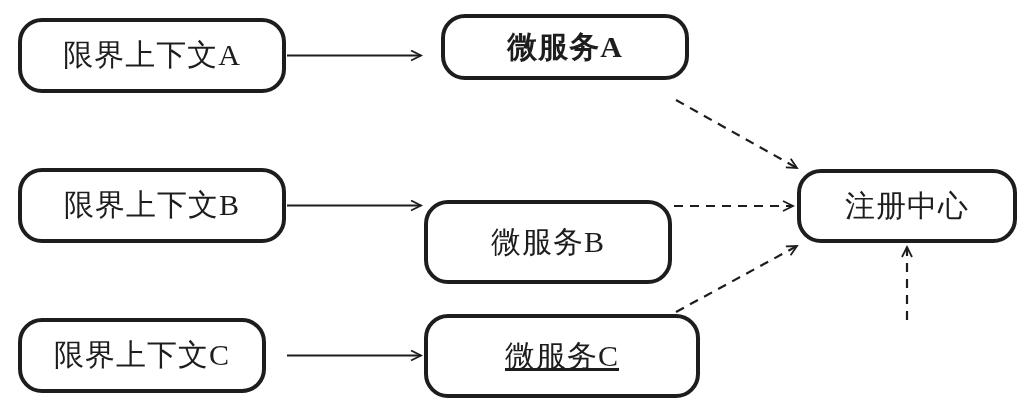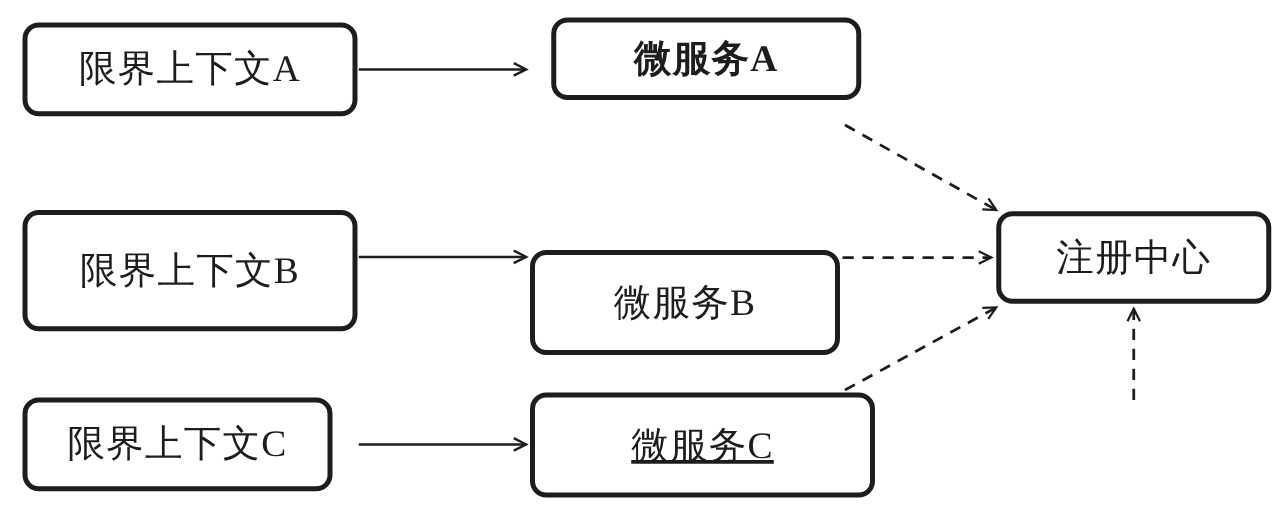--- a/index.html
+++ b/index.html
@@ -20,33 +20,33 @@
     left: 0;
     top: 0;
     width: 1027px;
     height: 412px;
     pointer-events: none;
   }
   .node {
     position: absolute;
     box-sizing: border-box;
     border: 4px solid #1d1d1d;
-    border-radius: 13px;
+    border-radius: 24px;
     background: #ffffff;
     display: flex;
     align-items: center;
     justify-content: center;
     font-size: 30px;
     color: #1d1d1d;
     letter-spacing: 1px;
     white-space: nowrap;
   }
   
   .bc-a { left: 18px;  top: 18px;  width: 268px; height: 75px; }
-  .bc-b { left: 18px;  top: 168px; width: 268px; height: 97px; }
+  .bc-b { left: 18px;  top: 168px; width: 268px; height: 75px; }
   .bc-c { left: 18px;  top: 318px; width: 248px; height: 75px; }
   
   .ms-a { left: 441px; top: 14px;  width: 248px; height: 66px; font-weight: bold; }
   .ms-b { left: 424px; top: 164px; width: 248px; height: 84px; margin-top: 36px; }
   .ms-c { left: 424px; top: 314px; width: 276px; height: 84px; text-decoration: underline; }
   
   .reg  { left: 797px; top: 169px; width: 220px; height: 74px; }
   .gw   { left: 798px; top: 322px; width: 216px; height: 76px; }
 
   .edge-solid {

